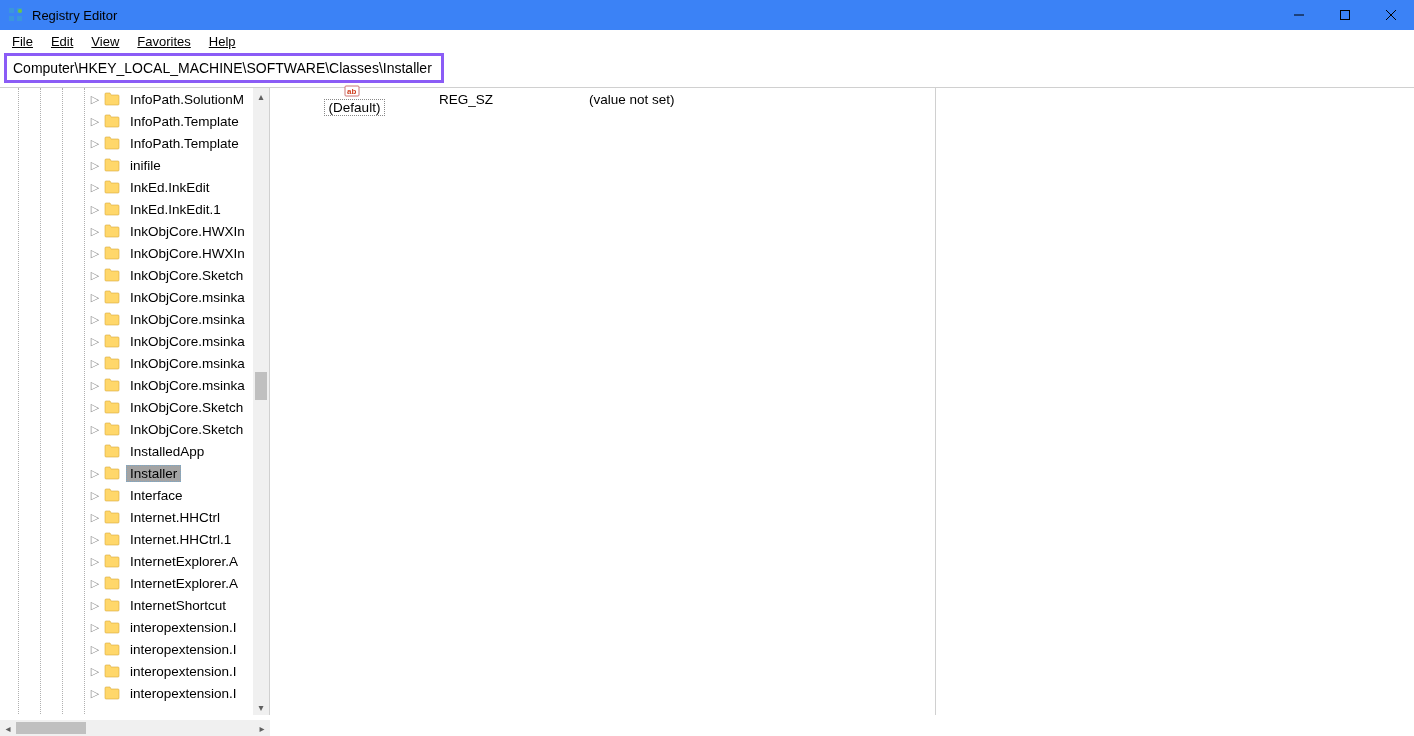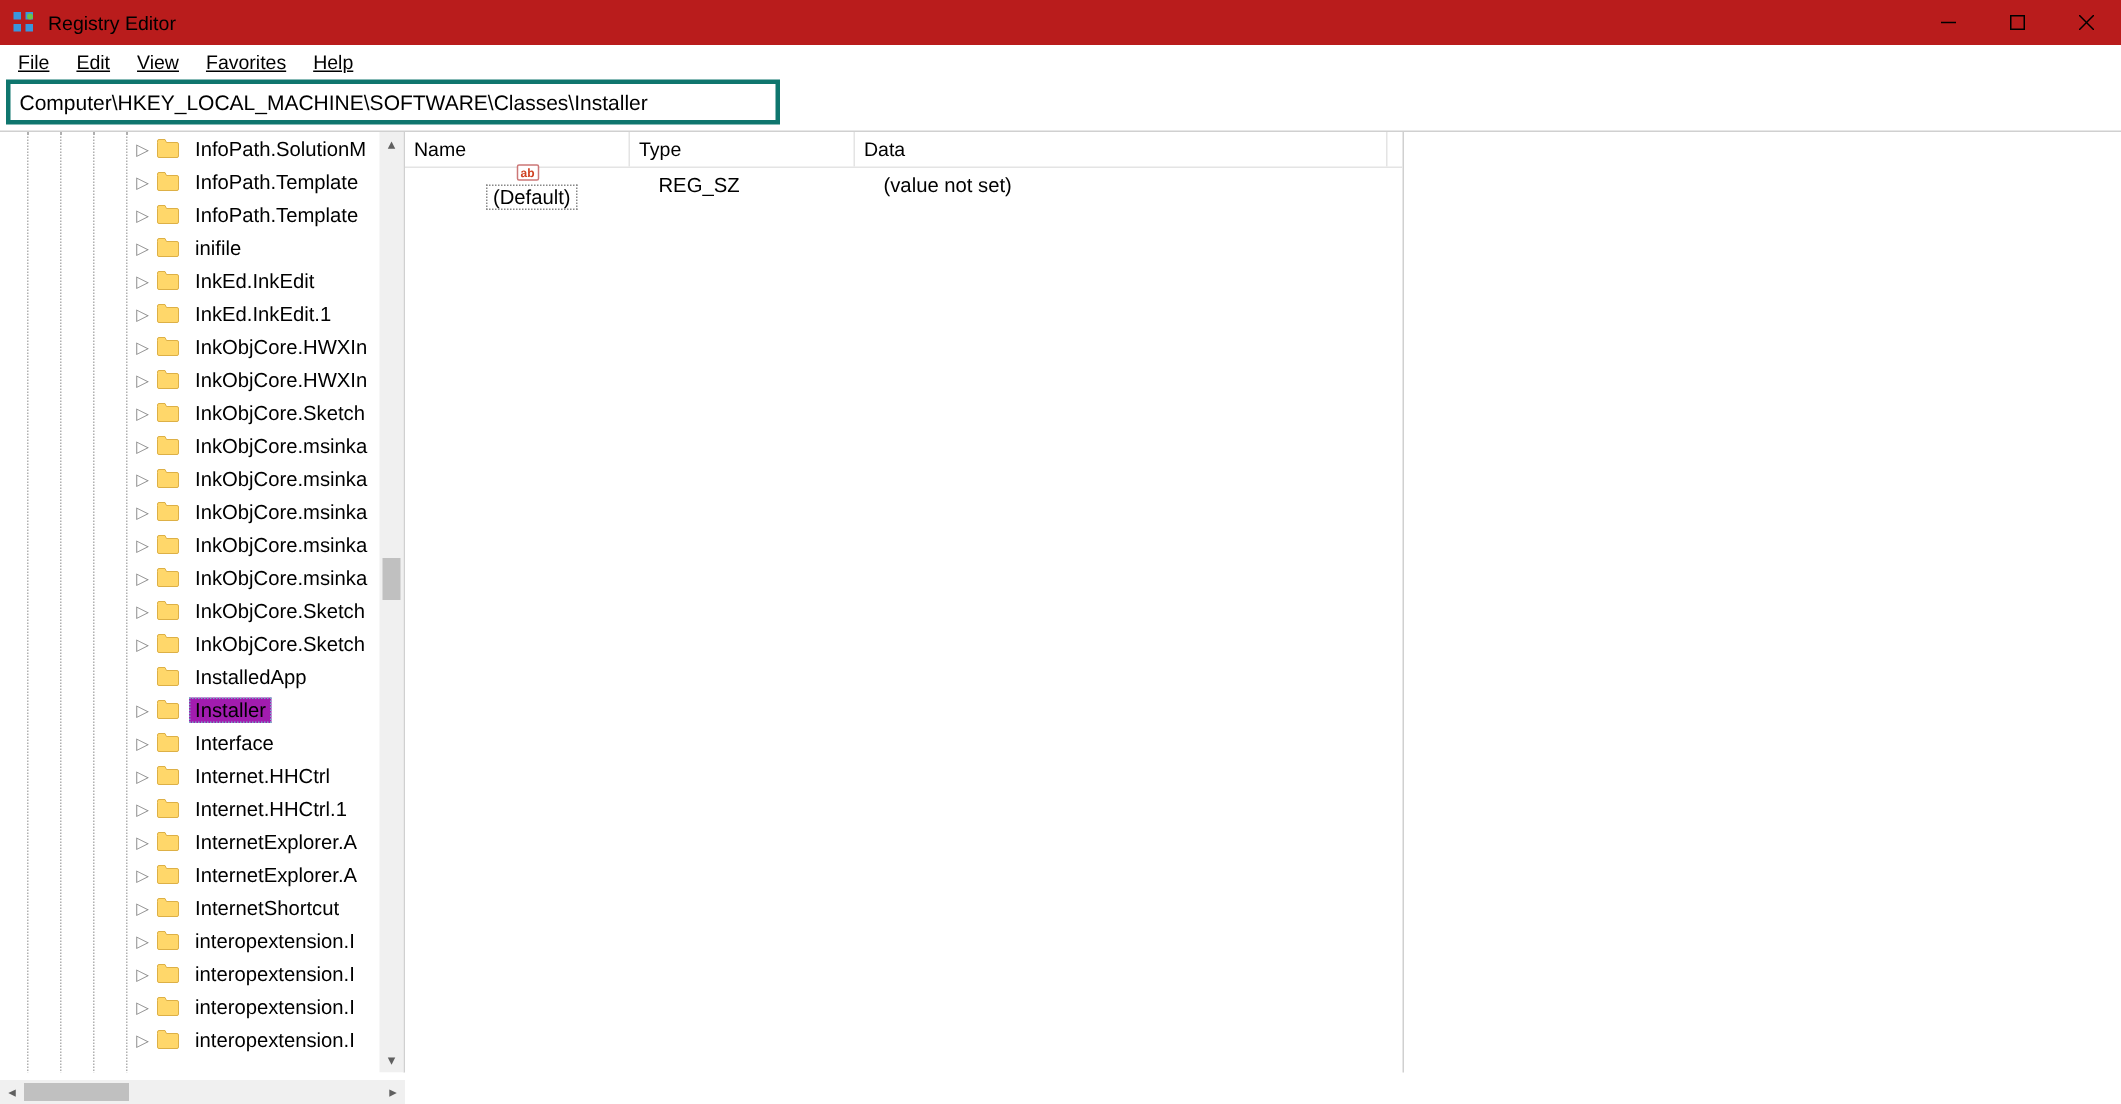--- a/index.html
+++ b/index.html
@@ -12,21 +12,21 @@
     width: 1414px;
     height: 736px;
     overflow: hidden;
     position: relative;
   }
   .titlebar {
     display: flex;
     align-items: center;
     height: 30px;
     padding-left: 8px;
-    background: #b91c1c;
+    background: #3b82f6;
   }
   .titlebar .app-icon {
     width: 16px; height: 16px;
     margin-right: 8px;
     display: inline-flex;
     align-items: center;
     justify-content: center;
   }
   .titlebar .title { font-size: 13px; }
   .winctrls {
@@ -45,24 +45,24 @@
   }
   .menubar .menu-item {
     padding: 2px 8px;
   }
   .menubar .menu-item span { text-decoration: underline; text-decoration-color: #000; }
   .menubar .menu-item .u { text-decoration: underline; }
   .addressbar-wrap {
     padding: 0 4px 4px 4px;
   }
   .addressbar {
-    border: 3px solid #0f766e;
+    border: 3px solid #8b5cf6;
     padding: 4px 6px;
     font-size: 14px;
-    width: 516px;
+    width: 440px;
     display: inline-block;
     background: #fff;
   }
   .content {
     display: flex;
     height: calc(100% - 30px - 24px - 36px - 18px);
     border-top: 1px solid #d0d0d0;
   }
   .tree-pane {
     width: 270px;
@@ -113,21 +113,21 @@
     justify-content: center;
     margin-right: 2px;
   }
   .tree-item .expander.none { visibility: hidden; }
   .tree-item .folder {
     width: 16px; height: 14px;
     margin-right: 6px;
     display: inline-block;
   }
   .tree-item.selected .label-box {
-    background: #a21caf;
+    background: #a3a3a3;
     border: 1px dotted #7aa7c7;
     padding: 0 3px;
   }
   .tree-item .label-box {
     padding: 0 4px;
   }
   .tree-outline {
     position: absolute;
     border-left: 1px dotted #b0b0b0;
   }
@@ -508,25 +508,20 @@
     <div class="tree-vscroll">
       <div class="arrow">▴</div>
       <div class="track">
         <div class="thumb"></div>
       </div>
       <div class="arrow">▾</div>
     </div>
   </div>
 
   <div class="list-pane">
-    <div class="list-header">
-      <div class="col" style="width:150px;">Name</div>
-      <div class="col" style="width:150px;">Type</div>
-      <div class="col" style="width:355px;">Data</div>
-    </div>
     <div class="list-row">
       <div class="cell name-cell" style="width:150px;">
         <span class="value-icon">
           <svg width="16" height="16" viewBox="0 0 16 16">
             <rect x="1" y="3" width="14" height="10" rx="1" fill="#fff" stroke="#c77" stroke-width="1"></rect>
             <text x="3" y="11" font-size="8" fill="#d04020" font-weight="bold">ab</text>
           </svg>
         </span>
         <span class="name-text">(Default)</span>
       </div>

